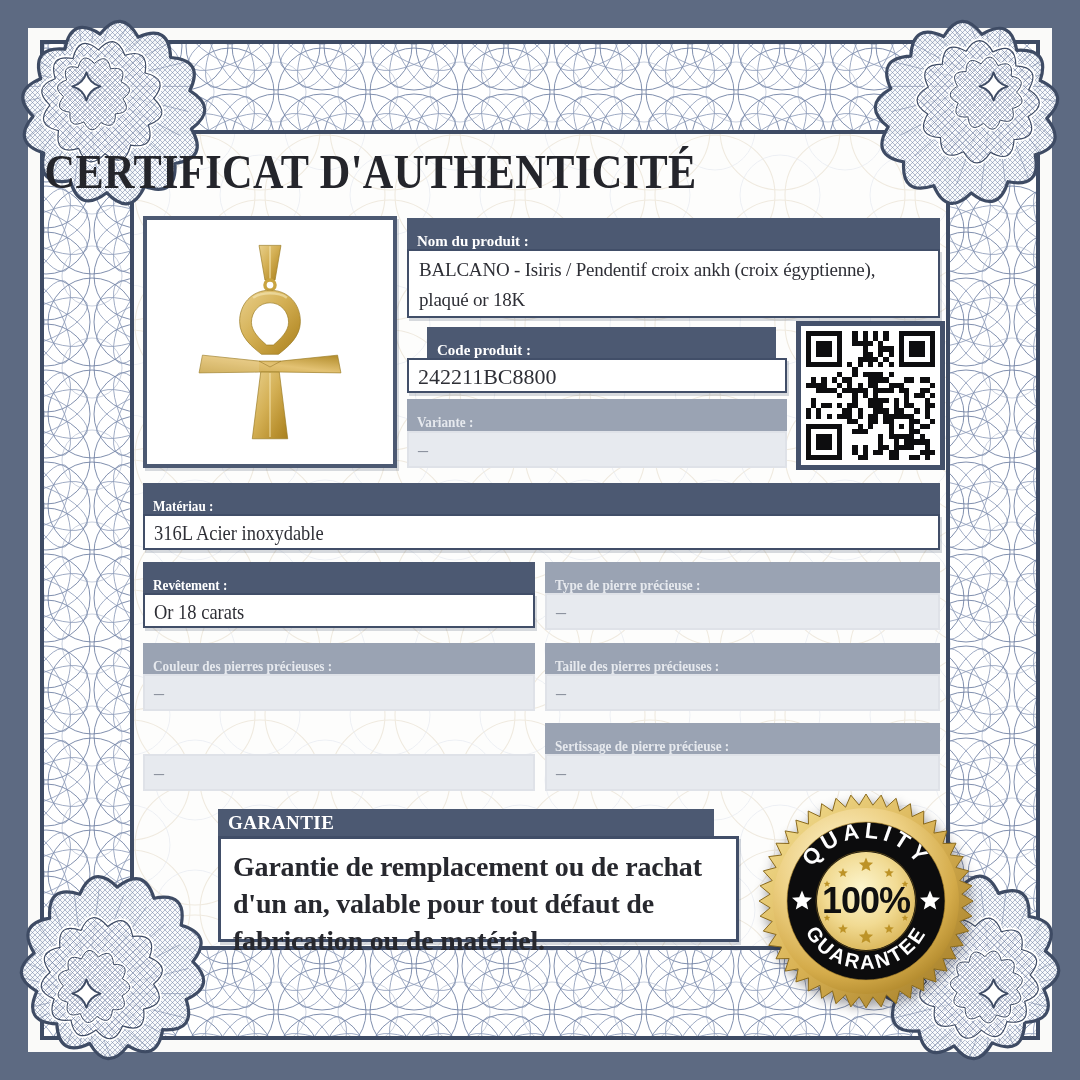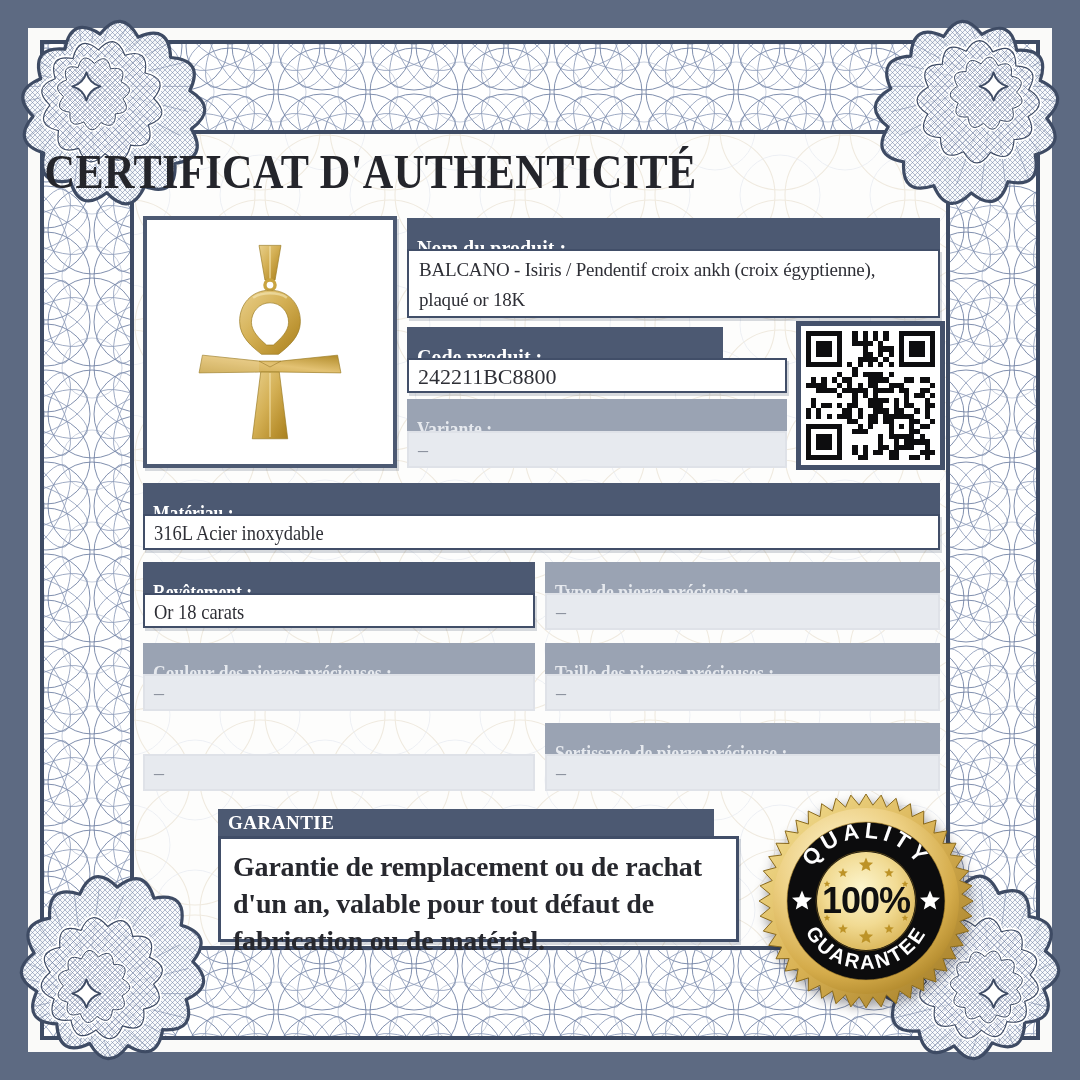--- a/index.html
+++ b/index.html
@@ -5,21 +5,21 @@
   html,body{margin:0;padding:0;background:#5d6a82;}
   .stage{position:relative;width:1080px;height:1080px;overflow:hidden;
          font-family:"Liberation Serif","DejaVu Serif",serif;}
   #backdrop{position:absolute;left:0;top:0;}
 
   .title{position:absolute;top:144px;left:0;width:100%;text-align:left;
          font-weight:bold;font-size:48px;color:#24252b;white-space:nowrap;}
   .tsq{display:inline-block;transform:scaleX(.88);transform-origin:50% 50%;letter-spacing:.5px;}
 
   .hdr{position:absolute;box-sizing:border-box;background:#4c5972;color:#fff;
-       font-weight:bold;font-size:20px;line-height:25px;padding:18px 10px;white-space:nowrap;overflow:hidden;}
+       font-weight:bold;font-size:15px;line-height:25px;padding:11px 10px;white-space:nowrap;overflow:hidden;}
   .val{position:absolute;box-sizing:border-box;background:#fff;border:2px solid #414e68;
        color:#2e2f36;font-size:20px;line-height:28px;padding:3px 9px;
        box-shadow:2px 3px 0 rgba(62,75,100,.20);white-space:nowrap;overflow:hidden;}
   .hdr.dis{background:#9aa3b3;color:#e6e9ee;box-shadow:none;}
   .val.dis{background:#e7eaef;border:2px solid #dfe2e8;color:#878e9b;box-shadow:none;}
   .c{display:inline-block;transform:scaleX(.88);transform-origin:0 55%;white-space:nowrap;}
 
   .imgbox{position:absolute;left:143px;top:216px;width:254px;height:252px;background:#fff;
           border:4px solid #4c5972;box-sizing:border-box;box-shadow:2px 3px 0 rgba(62,75,100,.20);
           display:flex;align-items:center;justify-content:center;}
@@ -296,21 +296,21 @@
       <path d="M79,155 L101,155 L111,234 L69,234 Z" fill="url(#gAnkh)" stroke="#9a7a22" stroke-width="0.8"></path>
       <polygon points="10,135 77,142 77,155 6,156" fill="#ffffff" opacity="0.12"></polygon>
       <path d="M77,142 L90,149 L103,142" fill="none" stroke="#7d5e14" stroke-width="1" opacity="0.5"></path>
       <line x1="90" y1="156" x2="90" y2="232" stroke="#f8ecc0" stroke-width="2" opacity="0.5"></line>
     </svg>
   </div>
 
   <div class="hdr" style="left:407px;top:218px;width:533px;height:31px">Nom du produit :</div>
   <div class="val nomval" style="left:407px;top:249px;width:533px;height:69px">BALCANO - Isiris / Pendentif croix ankh (croix égyptienne), plaqué or 18K</div>
 
-  <div class="hdr" style="left:407px;top:327px;width:316px;height:31px">Code produit :</div>
+  <div class="hdr" style="left:427px;top:327px;width:349px;height:31px">Code produit :</div>
   <div class="val" style="left:407px;top:358px;width:380px;height:35px;font-size:22px">242211BC8800</div>
 
   <div class="hdr dis" style="left:407px;top:399px;width:380px;height:32px"><span class="c">Variante :</span></div>
   <div class="val dis" style="left:407px;top:431px;width:380px;height:37px">–</div>
 
   <div class="qr">
     <svg id="qrsvg" viewBox="0 0 25 25" preserveAspectRatio="none">
         <rect x="0" y="0" width="1" height="1" fill="#0d0d0f"></rect>
         <rect x="1" y="0" width="1" height="1" fill="#0d0d0f"></rect>
         <rect x="2" y="0" width="1" height="1" fill="#0d0d0f"></rect>

